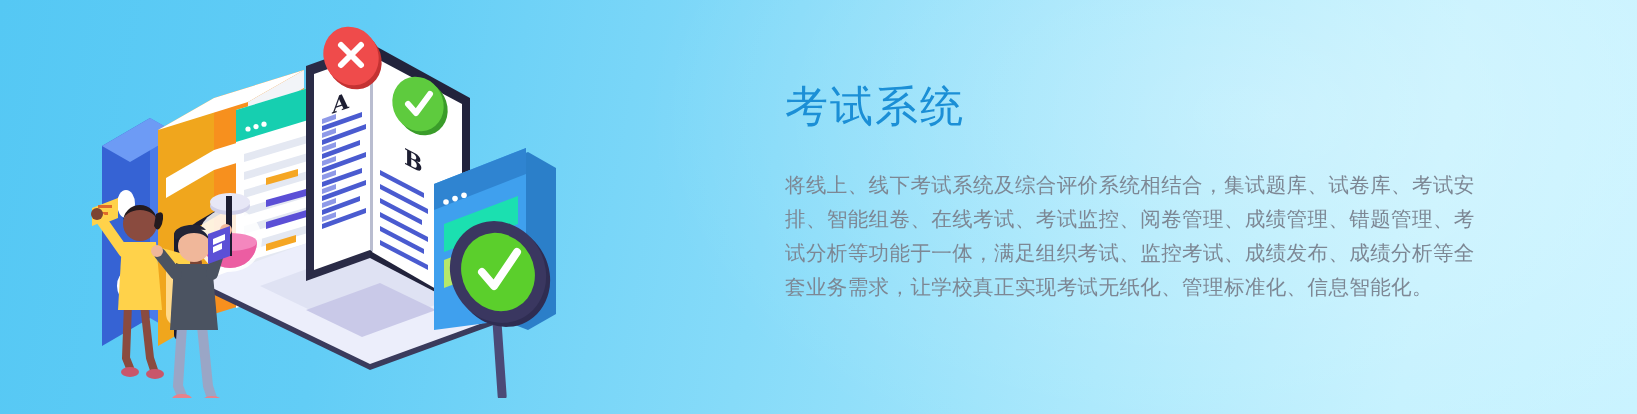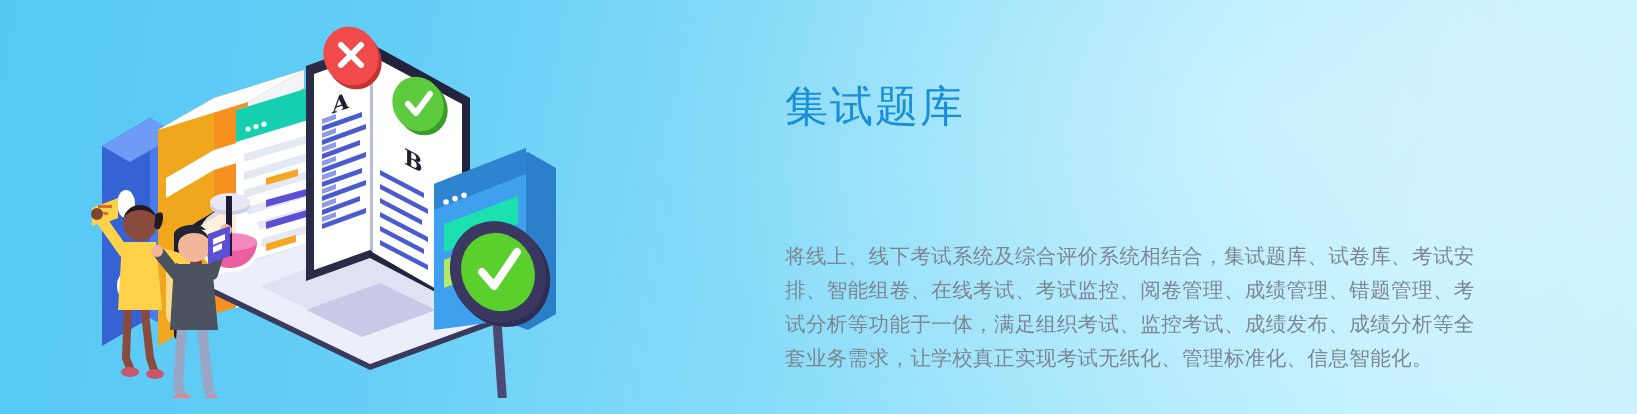--- a/index.html
+++ b/index.html
@@ -28,21 +28,21 @@
   }
   .banner-title{
     font-size:43px;
     line-height:1.15;
     color:#1b8fd6;
     letter-spacing:2px;
     font-weight:400;
     font-family:"DejaVu Sans","Liberation Sans",sans-serif;
   }
   .banner-desc{
-    margin-top:108px;
+    margin-top:37px;
     font-size:20.5px;
     line-height:34px;
     color:#7d8794;
     letter-spacing:0.4px;
     width:700px;
     font-family:"DejaVu Sans","Liberation Sans",sans-serif;
   }
 
   
   .illus{
@@ -259,17 +259,17 @@
       <g>
         <polygon points="138,216 160,208 160,238 138,246" fill="#5b4fd6"></polygon>
         <polygon points="143,221 155,216 155,222 143,227" fill="#ffffff"></polygon>
         <polygon points="143,229 152,225 152,231 143,235" fill="#ffffff"></polygon>
       </g>
 
     </svg>
   </div>
 
   <div class="text-block">
-    <h1 class="banner-title">集试题库</h1>
+    <h1 class="banner-title">考试系统</h1>
     <p class="banner-desc">将线上、线下考试系统及综合评价系统相结合，集试题库、试卷库、考试安排、智能组卷、在线考试、考试监控、阅卷管理、成绩管理、错题管理、考试分析等功能于一体，满足组织考试、监控考试、成绩发布、成绩分析等全套业务需求，让学校真正实现考试无纸化、管理标准化、信息智能化。</p>
   </div>
 
 </div>
 
 </body></html>

